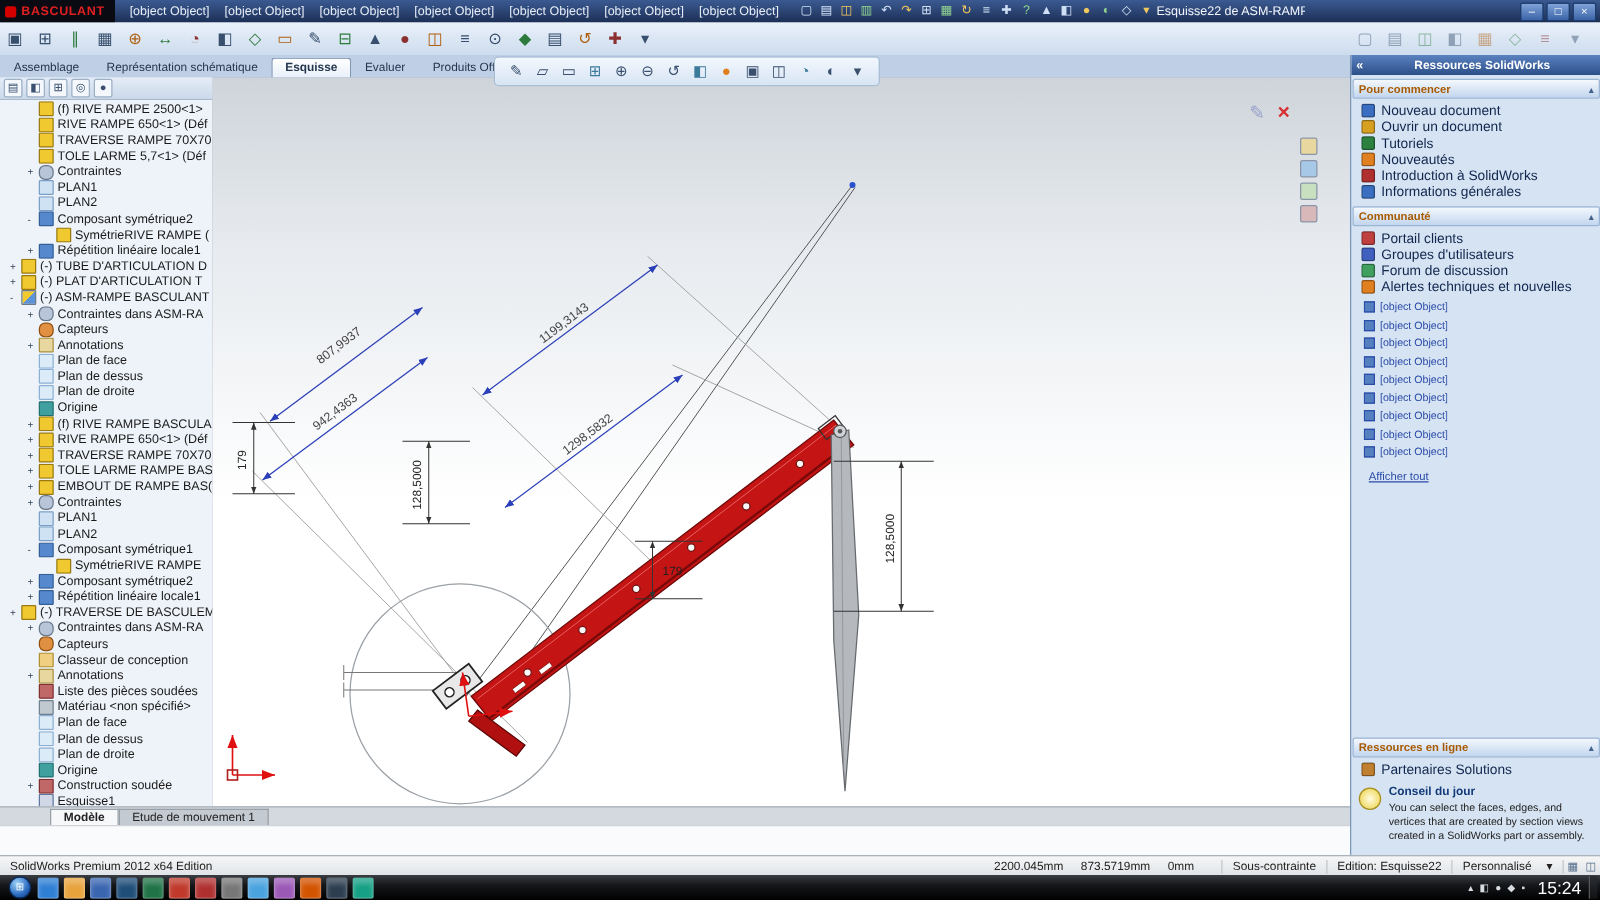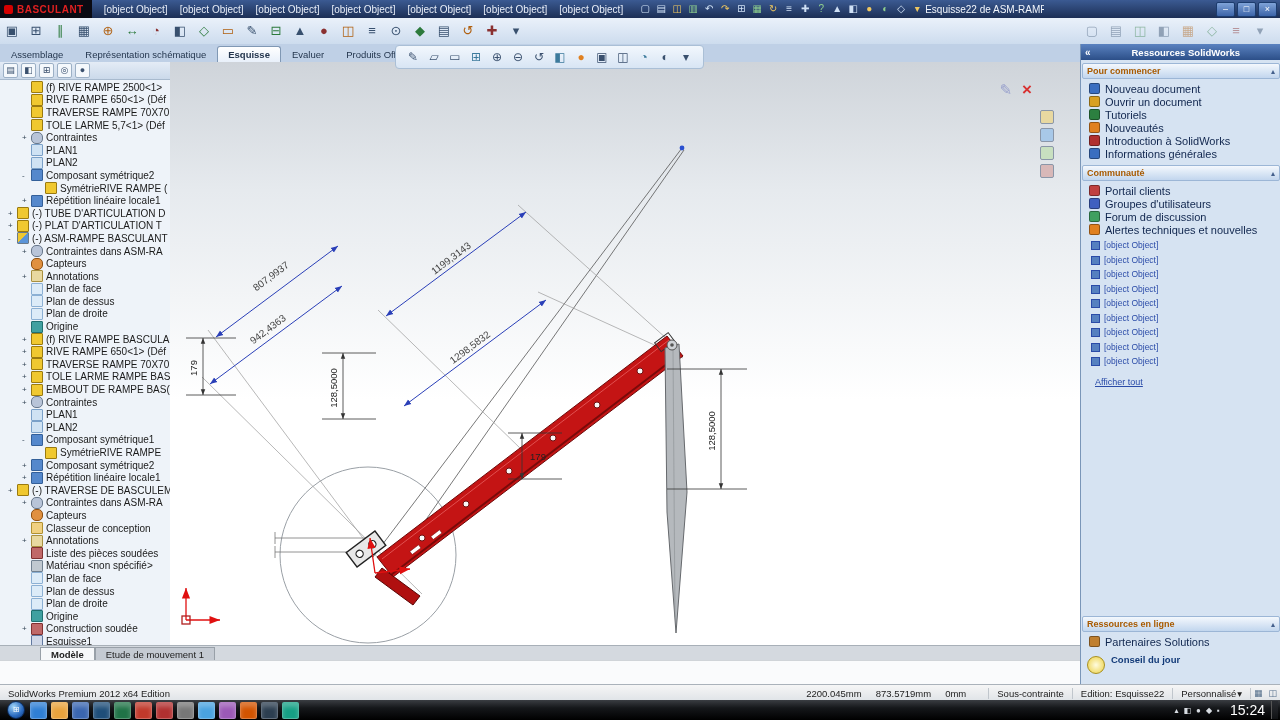--- a/index.html
+++ b/index.html
@@ -111,21 +111,21 @@
   .tiptext{font-size:8.5px;color:#222;line-height:11px;}
   .tiphead{font-size:9.5px;font-weight:bold;color:#123a78;margin-bottom:2px;}
 
   
   .statusbar{position:absolute;left:0;top:684px;width:1280px;height:16px;background:linear-gradient(#f6f6f6,#dfe3e7);
     border-top:1px solid #aab2ba;display:flex;align-items:center;font-size:9.5px;color:#222;}
   .statusbar .seg{padding:0 8px;border-right:1px solid #c0c6cc;white-space:nowrap;}
   .statusbar .first{border-right:0;}
   .statusbar .spacer{flex:1;}
   .statusbar .coords span{margin-right:14px;}
-  .statusbar .custom{display:flex;align-items:center;gap:1px;}
+  .statusbar .custom{display:flex;align-items:center;gap:12px;}
   .statusbar .mini{font-size:9px;color:#56708c;padding:0 3px;}
 
   
   .taskbar{position:absolute;left:0;top:700px;width:1280px;height:20px;
     background:linear-gradient(#3a3d42,#15171a 40%,#000);display:flex;align-items:center;padding:0 2px;box-sizing:border-box;}
   .orb{width:16px;height:16px;border-radius:50%;background:radial-gradient(circle at 35% 30%,#9fd4f8,#2a6ac0 60%,#123a78);border:1px solid #0a2a5a;
     color:#fff;font-size:8px;line-height:15px;text-align:center;margin:0 5px;flex:none;}
   .tapps{display:flex;gap:4px;align-items:center;}
   .tapps span{width:15px;height:15px;border-radius:2px;border:1px solid rgba(255,255,255,.25);
     box-shadow:inset 0 4px 4px rgba(255,255,255,.25);display:block;}
@@ -750,20 +750,21 @@
 
       <div class="tp-item">
           <span class="ic" style="background-color: rgb(192, 128, 48);"></span>
           <span>Partenaires Solutions</span>
         </div>
         </div>
       <div class="tipbox">
         <span class="bulb"></span>
         <div>
           <div class="tiphead">Conseil du jour</div>
+          <div class="tiptext">You can select the faces, edges, and vertices that are created by section views created in a SolidWorks part or assembly.</div>
         </div>
       </div>
     </div>
   </div>
 
   <div class="statusbar">
     <span class="seg first">SolidWorks Premium 2012 x64 Edition</span>
     <span class="spacer"></span>
     <span class="seg coords">
       <span>2200.045mm</span><span>873.5719mm</span><span>0mm</span>

